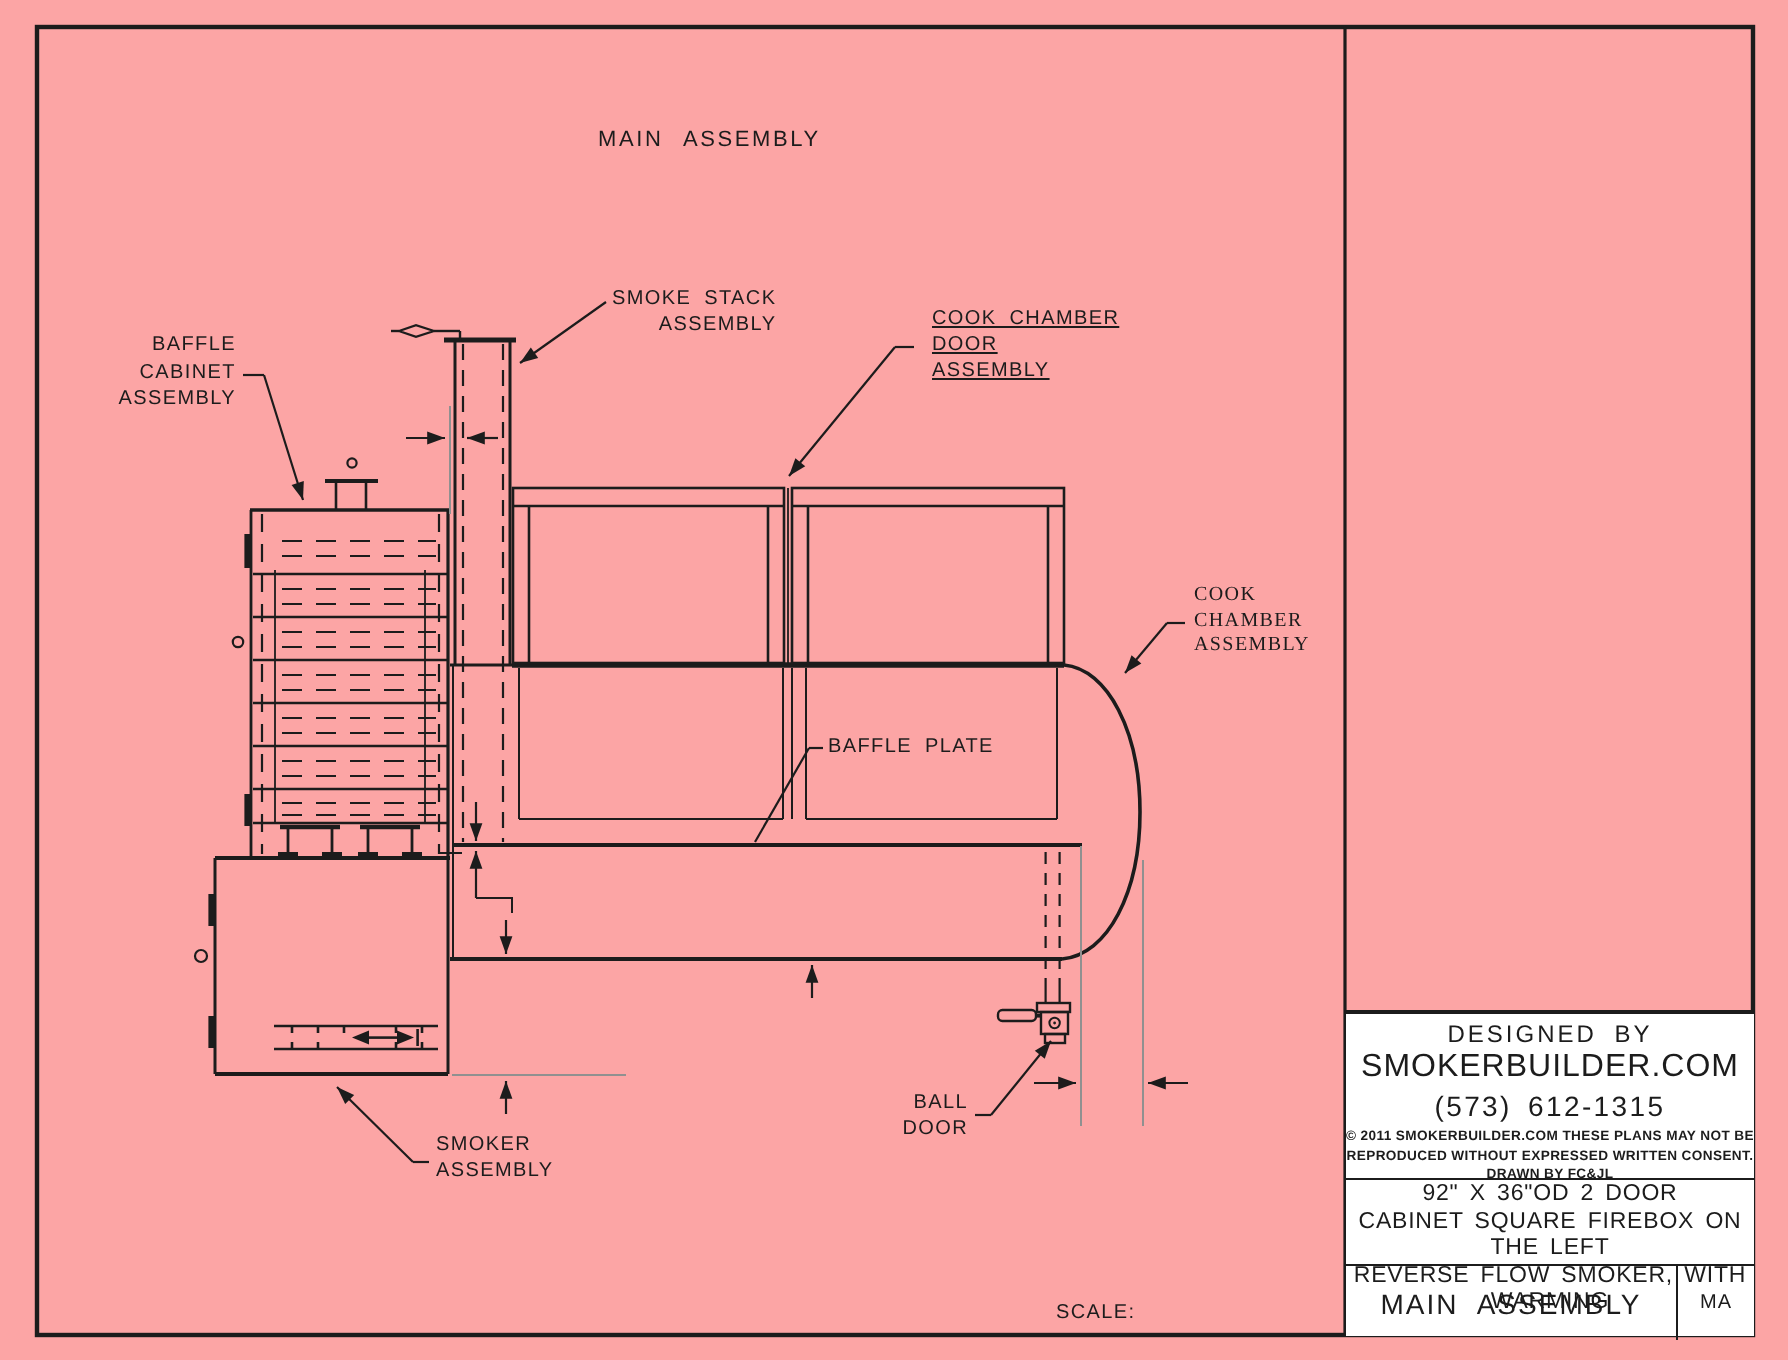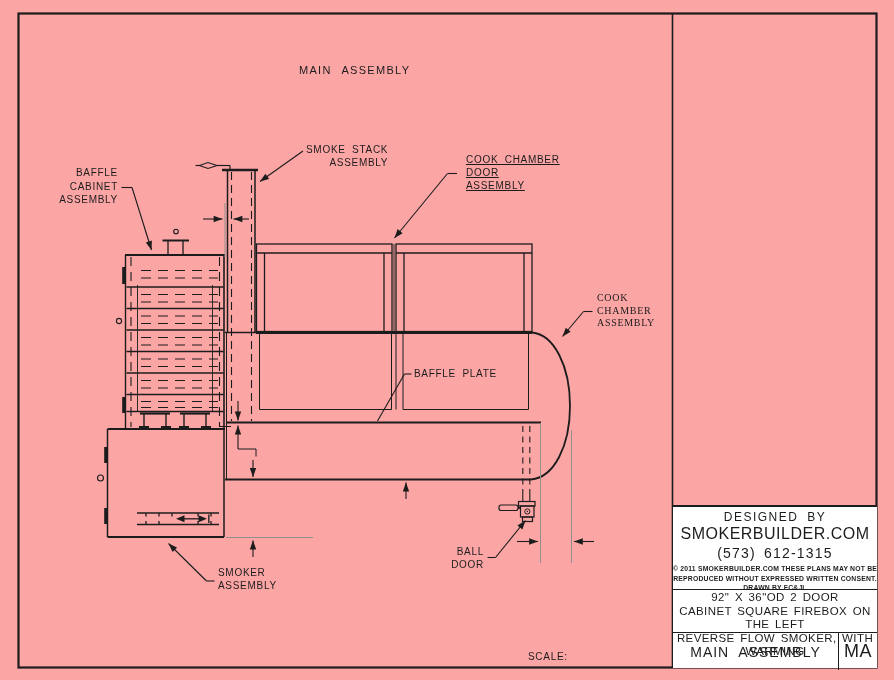--- a/index.html
+++ b/index.html
@@ -33,21 +33,21 @@
     height:38px;box-sizing:border-box;border-top:1.6px solid #1c1c1c;
     display:flex;
   }
   .tb-title{
     flex:1;display:flex;align-items:center;justify-content:center;
     font-size:14px;letter-spacing:1px;word-spacing:5px;
   }
   .tb-code{
     width:39px;box-sizing:border-box;border-left:1.6px solid #1c1c1c;
     display:flex;align-items:center;justify-content:center;
-    font-size:18px;letter-spacing:0.5px;text-align:right;
+    font-size:10px;letter-spacing:0.5px;text-align:right;
   }
 </style>
 </head>
 <body>
 
 <div class="sheet">
 
   <svg width="894" height="680" viewBox="0 0 894 680">
     <defs>
       <marker id="arr" markerUnits="userSpaceOnUse" markerWidth="10" markerHeight="8" refX="9.3" refY="3.6" orient="auto">

